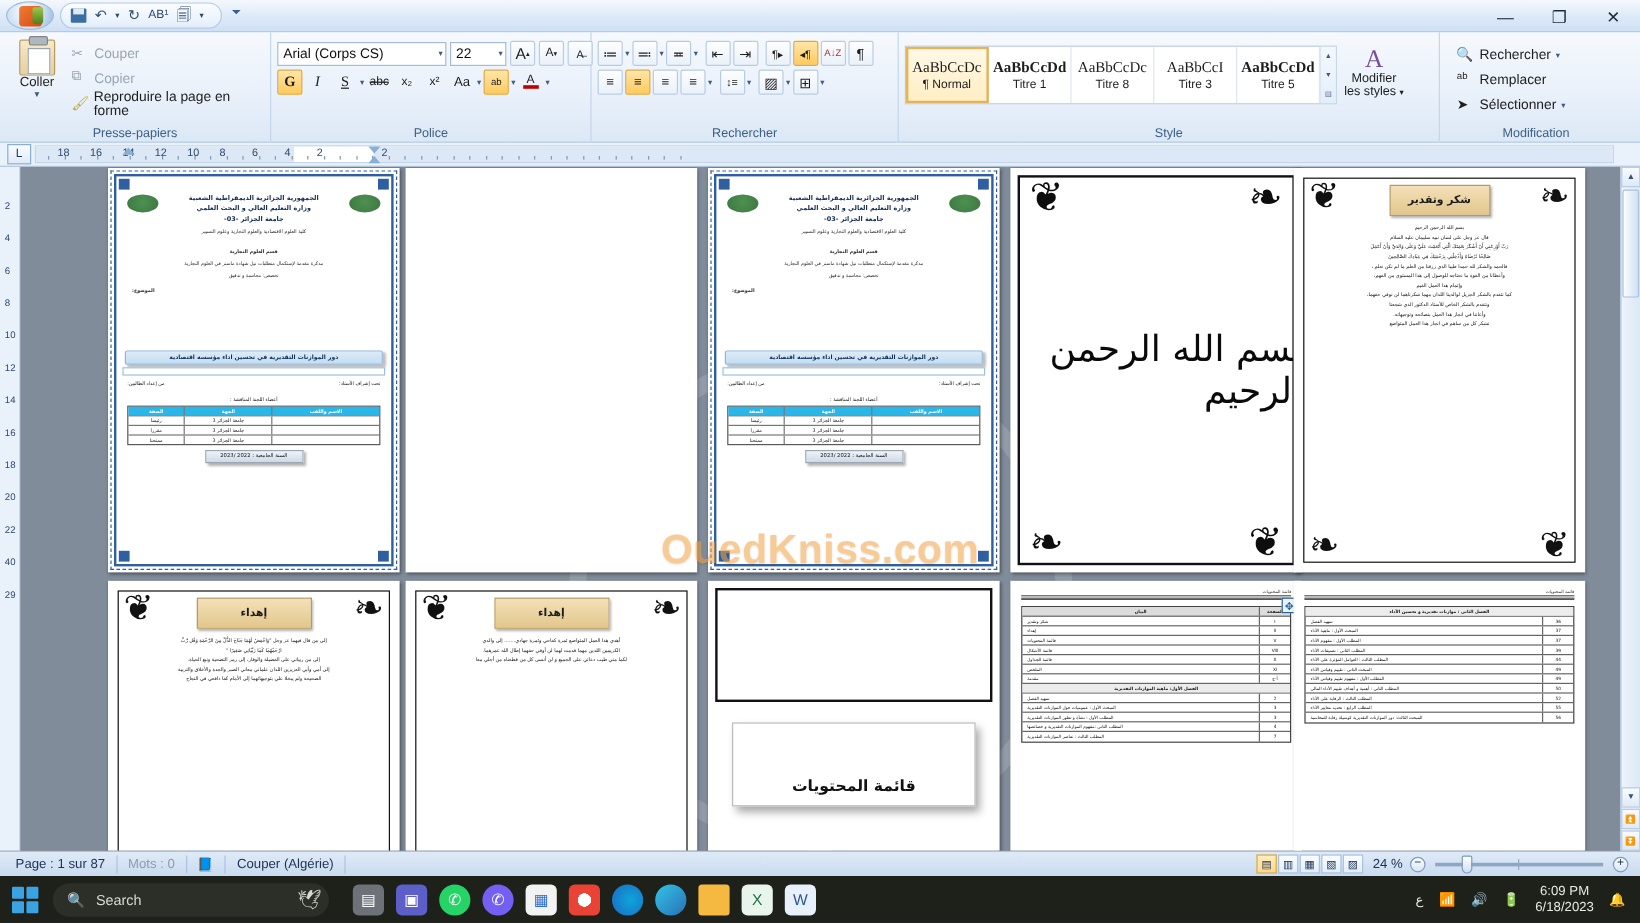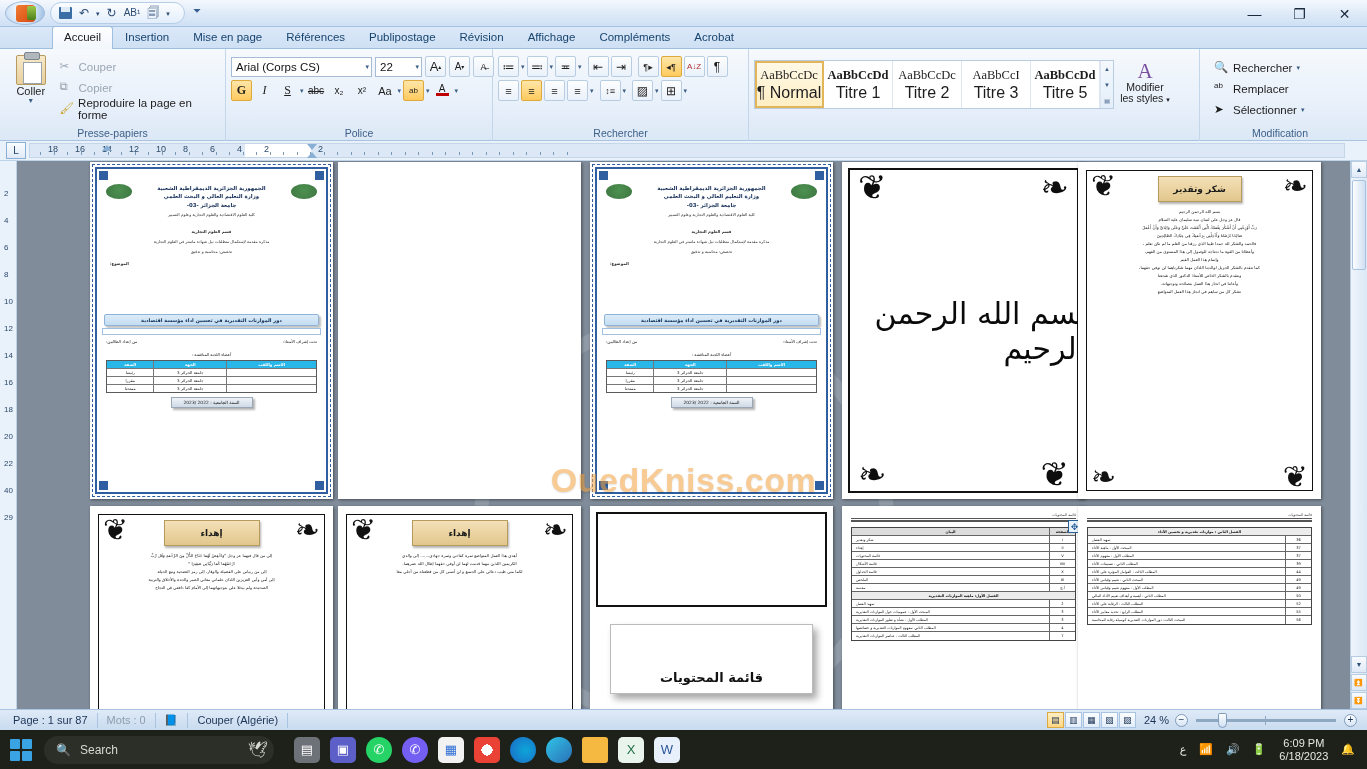--- a/index.html
+++ b/index.html
@@ -82,21 +82,21 @@
   .tbtn.sel{ background:linear-gradient(#ffe6a8,#ffca5e); border-color:#e0a93c; }
 
   
   .gal{ display:flex; border:1px solid #b9cde2; background:#fff; height:49px; }
   .galitem{ width:69px; border-right:1px solid #dde6f0; display:flex; flex-direction:column;
      align-items:center; justify-content:center; gap:1px; }
   .galitem.sel{ background:linear-gradient(#fff9e8,#ffeec2); outline:2px solid #e3b55a;
      outline-offset:-2px; }
   .galitem .sample{ font-size:12.5px; color:#1d1d1d; white-space:nowrap; overflow:hidden;
      font-family:"Liberation Serif", serif; }
-  .galitem .nm{ font-size:16px; color:#1d1d1d; }
+  .galitem .nm{ font-size:10px; color:#1d1d1d; }
   .galscroll{ width:13px; display:flex; flex-direction:column; border-left:1px solid #dde6f0;
      background:linear-gradient(#f4f8fd,#e4eef9); }
   .galscroll div{ flex:1; display:flex; align-items:center; justify-content:center;
      font-size:6px; color:#3b5d85; }
 
   
   .rulerbar{ height:20px; background:#e9f1fb; display:flex; align-items:center;
      border-bottom:1px solid #bed3e8; position:relative; }
   .tabsel{ width:20px;height:17px; margin:0 3px 0 6px; border:1px solid #8aafd4;
      background:linear-gradient(#fbfdff,#dfeaf7); display:flex; align-items:center;
@@ -246,31 +246,20 @@
       <span style="font-size:7px">▾</span>
     </div>
     <div class="qat-more">⏷</div>
     <div class="wbtns">
       <div class="wbtn">—</div>
       <div class="wbtn">❐</div>
       <div class="wbtn close">✕</div>
     </div>
   </div>
 
-  <div class="tabstrip">
-    <div class="tab active">Accueil</div>
-    <div class="tab">Insertion</div>
-    <div class="tab">Mise en page</div>
-    <div class="tab">Références</div>
-    <div class="tab">Publipostage</div>
-    <div class="tab">Révision</div>
-    <div class="tab">Affichage</div>
-    <div class="tab">Compléments</div>
-    <div class="tab">Acrobat</div>
-  </div>
 
   <div class="ribbon">
 
     <div class="grp" style="width:226px">
       <div class="grp-body">
         <div class="bigbtn">
           <div class="clip-icon"></div>
           <span>Coller</span>
           <span class="caret">▾</span>
         </div>
@@ -368,41 +357,42 @@
           <div class="galitem sel">
             <span class="sample">AaBbCcDc</span>
             <span class="nm">¶ Normal</span>
           </div>
           <div class="galitem">
             <span class="sample" style="font-weight:bold">AaBbCcDd</span>
             <span class="nm">Titre 1</span>
           </div>
           <div class="galitem">
             <span class="sample">AaBbCcDc</span>
-            <span class="nm">Titre 2</span>
+            <span class="nm">Titre 8</span>
           </div>
           <div class="galitem">
             <span class="sample">AaBbCcI</span>
             <span class="nm">Titre 3</span>
           </div>
           <div class="galitem">
             <span class="sample" style="font-weight:bold">AaBbCcDd</span>
             <span class="nm">Titre 5</span>
           </div>
           <div class="galscroll">
             <div>▲</div>
             <div>▼</div>
             <div>▤</div>
           </div>
         </div>
         <div class="bigbtn" style="width:62px;padding-top:0">
           <span style="font-size:21px;font-family:'Liberation Serif',serif;color:#7a4f9e;line-height:22px">A</span>
           <span style="font-size:10.5px;text-align:center;line-height:11px">Modifier<br>les styles <span style="font-size:7px">▾</span></span>
         </div>
       </div>
+      <div class="grp-title">Style</div>
     </div>
 
     <div class="grp" style="width:160px;border-right:none">
       <div class="grp-body" style="flex-direction:column;padding-top:5px;padding-left:6px">
         <div class="smallrow on">
           <span class="ico">🔍</span>
           <span>Rechercher</span>
           <span style="font-size:7px;color:#3b5d85">▾</span>
         </div>
         <div class="smallrow on">

